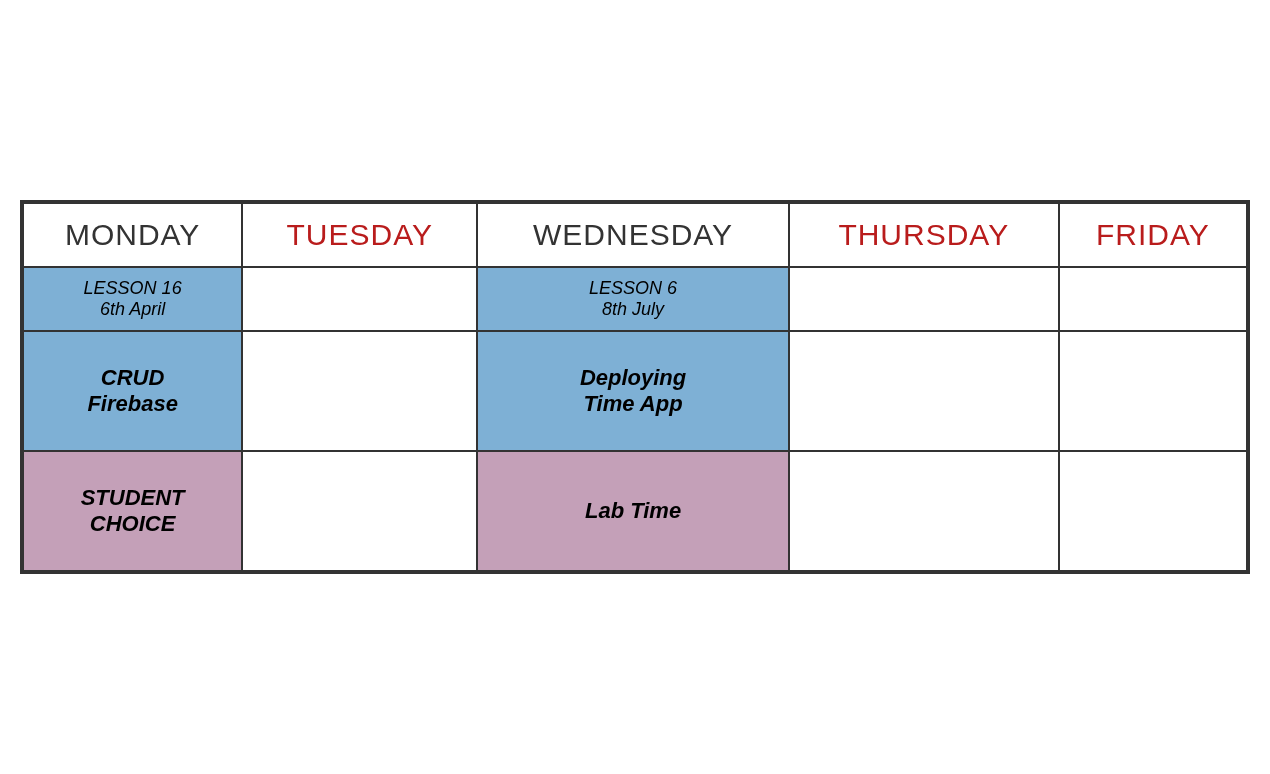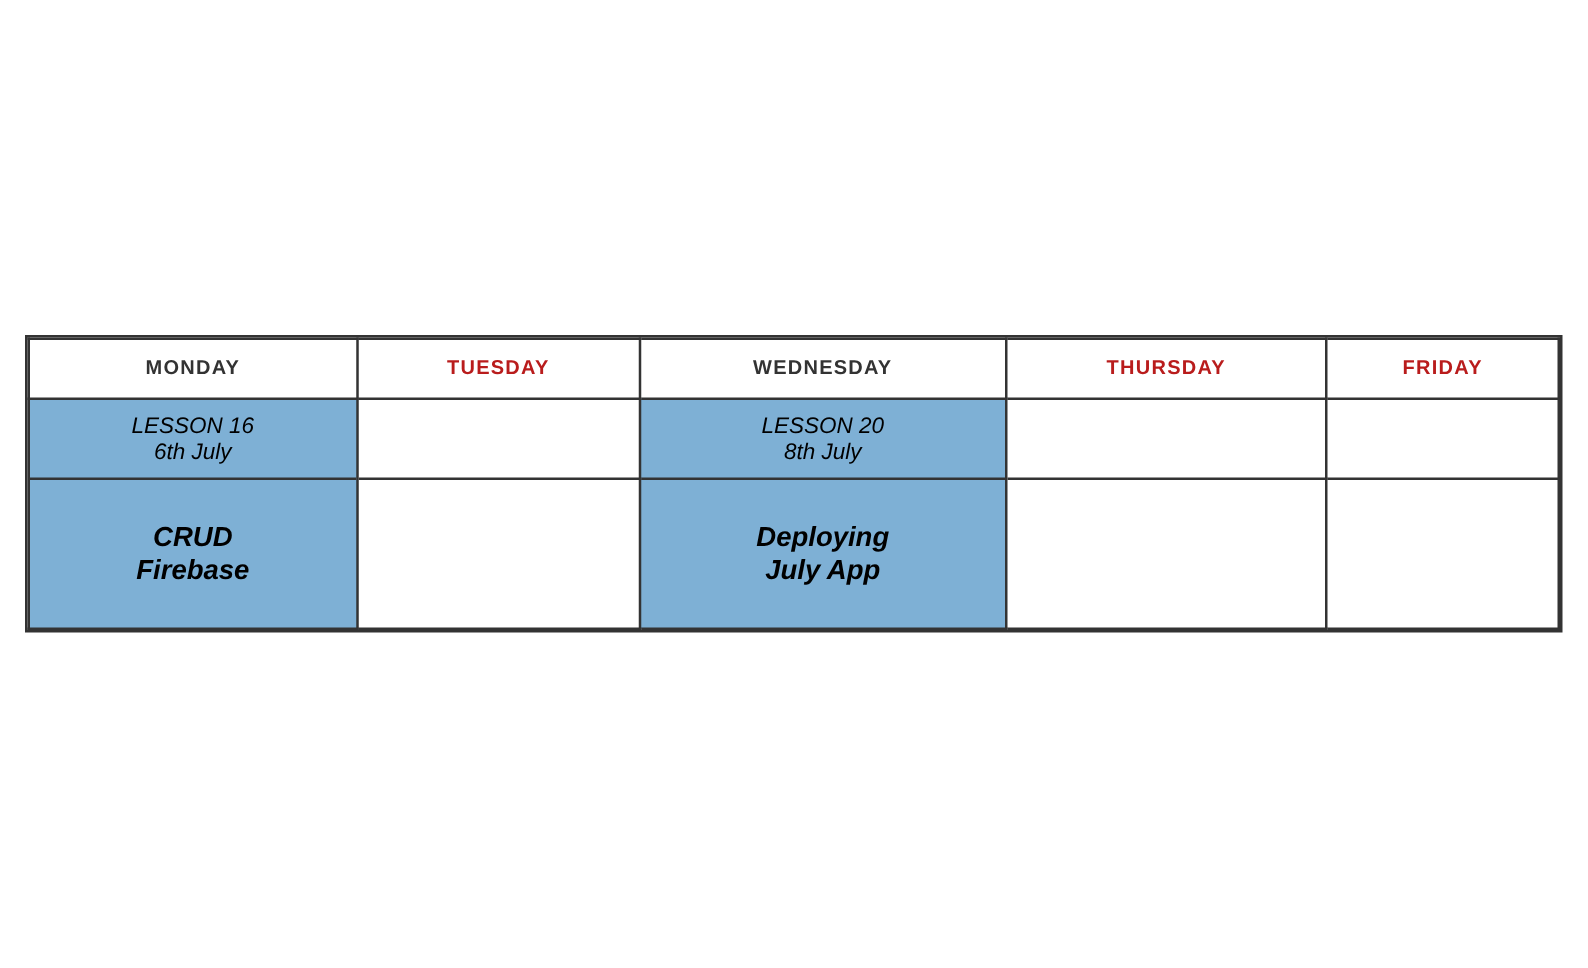--- a/index.html
+++ b/index.html
@@ -31,22 +31,22 @@
     .calendar-table th,
     .calendar-table td {
       border: 2px solid #333;
       text-align: center;
       vertical-align: middle;
     }
 
     
     .header-row th {
       padding: 14px 8px;
-      font-size: 16px;
-      font-weight: 700;
+      font-size: 30px;
+      font-weight: 400;
       letter-spacing: 1px;
       background: #fff;
       color: #333;
     }
 
     .header-row th.dim {
       color: #b91c1c;
     }
 
     
@@ -120,43 +120,55 @@
         <th>WEDNESDAY</th>
         <th class="dim">THURSDAY</th>
         <th class="dim">FRIDAY</th>
       </tr>
     </thead>
     <tbody>
 
       <tr class="week-row-label">
         <td class="lesson-label blue-cell">
           <span>LESSON 16</span><br>
-          <span>6th July</span>
+          <span>6th April</span>
         </td>
         <td class="empty-cell"></td>
         <td class="lesson-label blue-cell">
-          <span>LESSON 20</span><br>
+          <span>LESSON 6</span><br>
           <span>8th July</span>
         </td>
         <td class="empty-cell"></td>
         <td class="empty-cell"></td>
       </tr>
 
       <tr class="week-row-content">
         <td class="content-cell blue-cell">
           <span>CRUD</span><br>
           <span>Firebase</span>
         </td>
         <td class="empty-content"></td>
         <td class="content-cell blue-cell">
           <span>Deploying</span><br>
-          <span>July App</span>
+          <span>Time App</span>
         </td>
         <td class="empty-content"></td>
         <td class="empty-content"></td>
       </tr>
 
 
+      <tr class="week-row-content">
+        <td class="content-cell pink-cell">
+          <span>STUDENT</span><br>
+          <span>CHOICE</span>
+        </td>
+        <td class="empty-content"></td>
+        <td class="content-cell pink-cell">
+          <span>Lab Time</span>
+        </td>
+        <td class="empty-content"></td>
+        <td class="empty-content"></td>
+      </tr>
 
 
     </tbody>
   </table>
 </div>
 
 </body></html>

